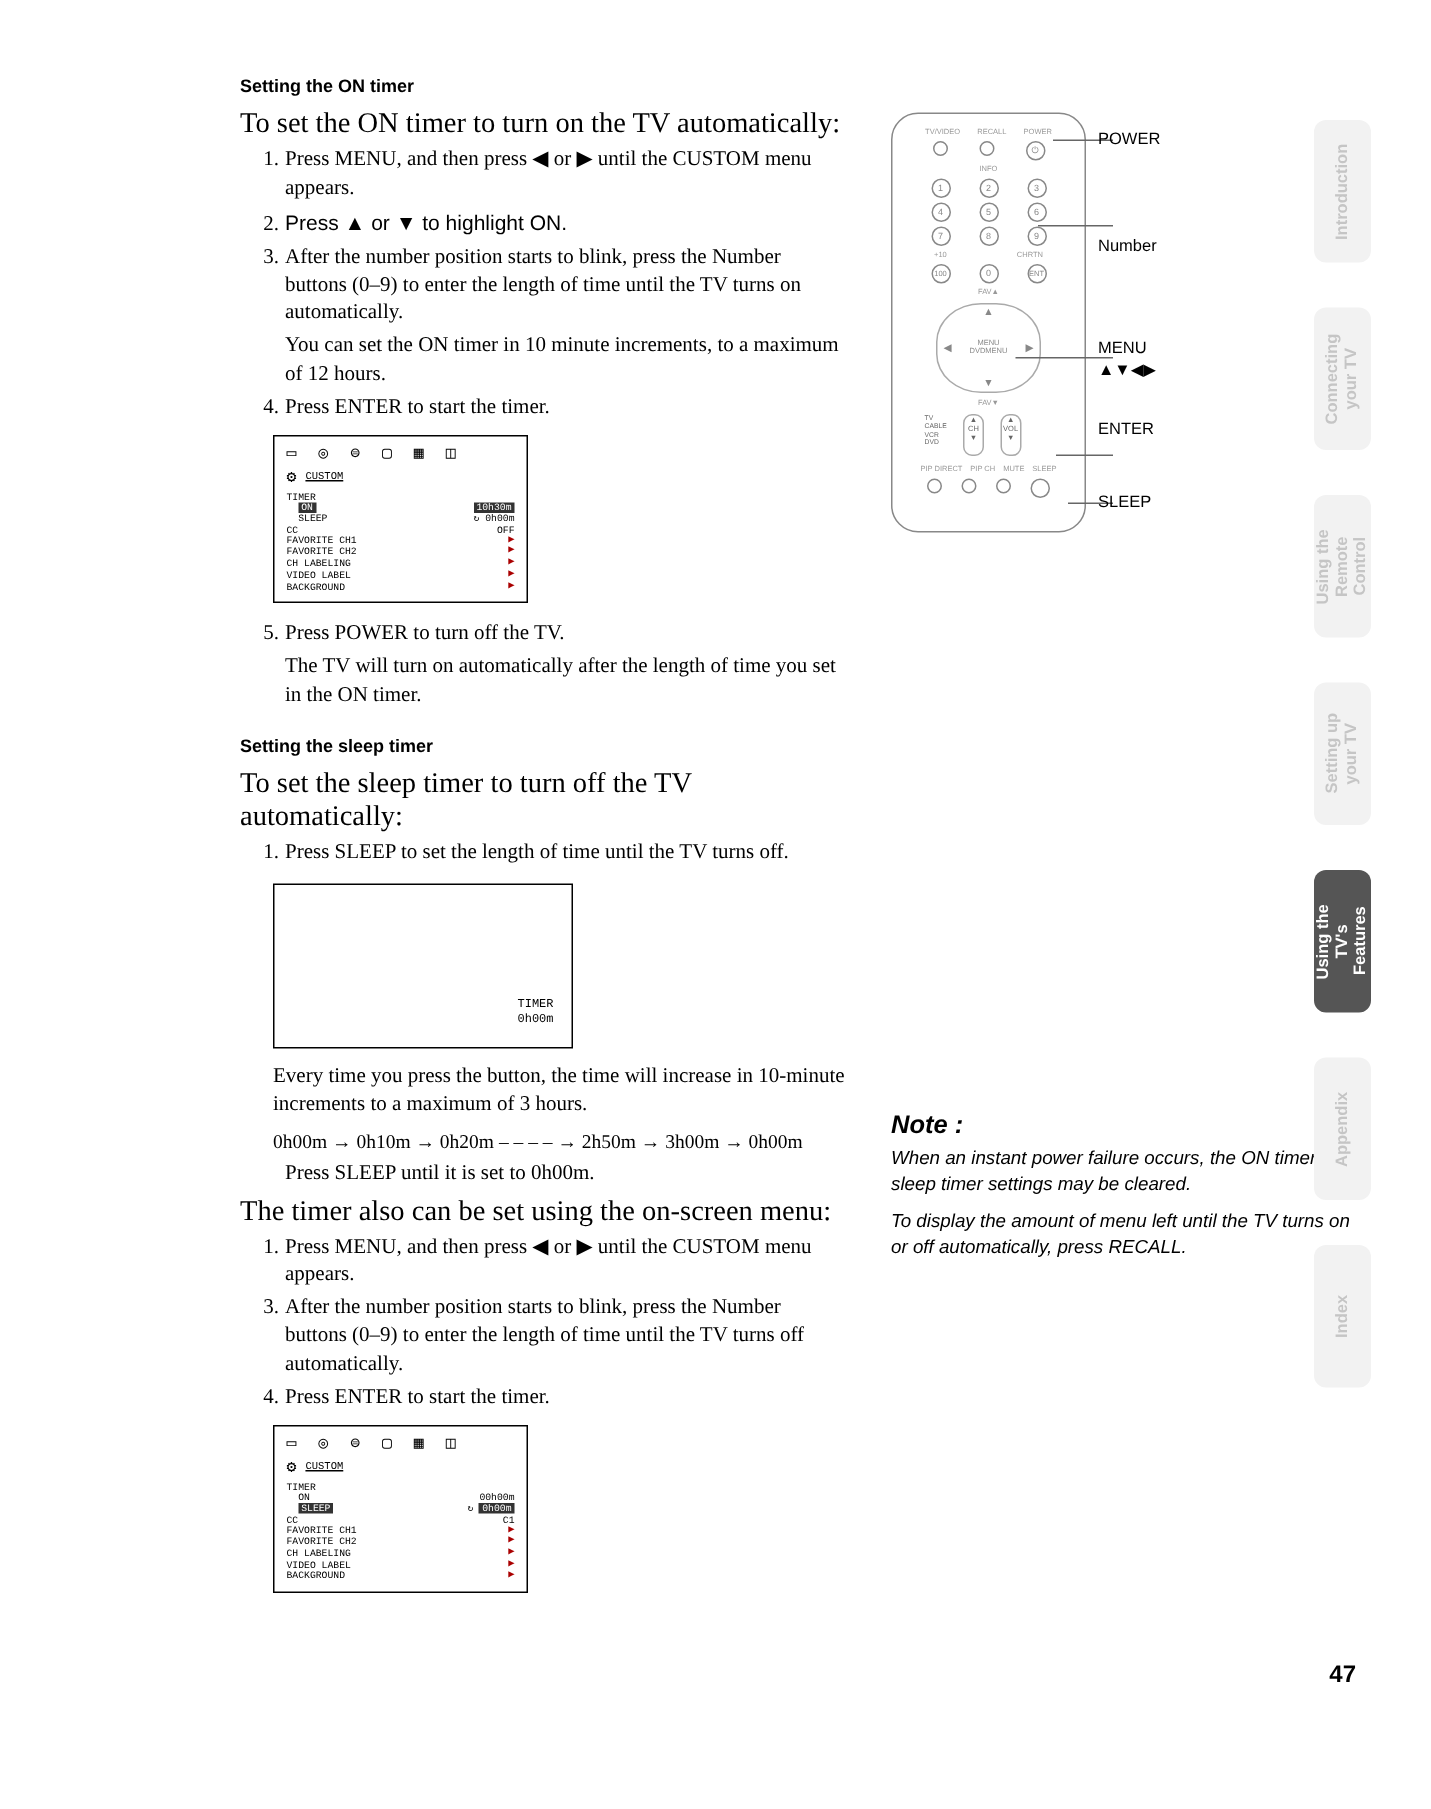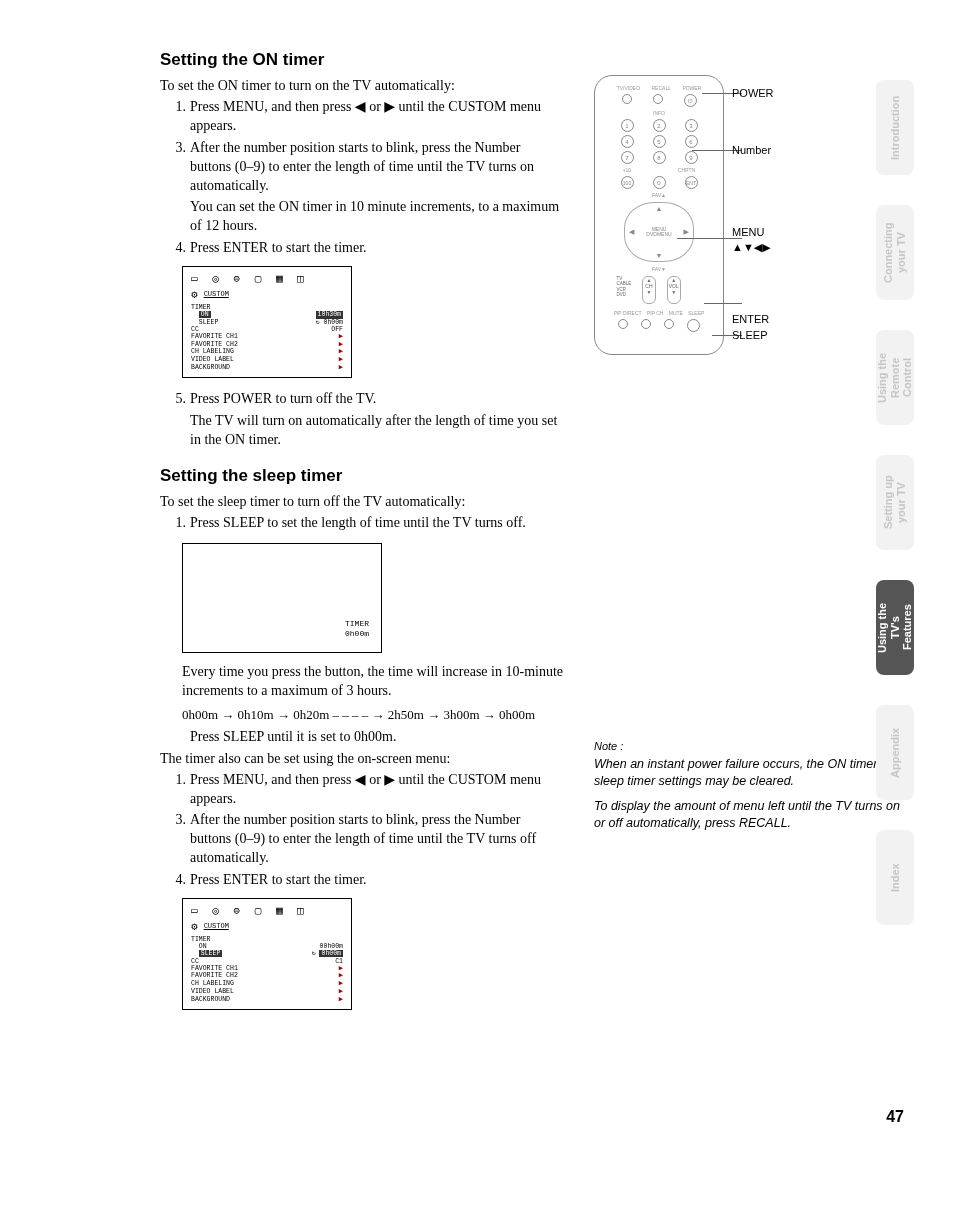--- a/index.html
+++ b/index.html
@@ -8,22 +8,22 @@
       width: 954px;
       height: 1206px;
       padding: 50px 40px 40px 160px;
       position: relative;
       color: #000;
       background: #fff;
     }
     .page-content { display: flex; gap: 30px; }
     .left-col { flex: 1; max-width: 420px; }
     .right-col { width: 320px; padding-top: 25px; }
-    h2 { font-family: Arial, sans-serif; font-weight: bold; font-size: 17px; margin-bottom: 8px; }
-    .intro { font-size: 14px; margin-bottom: 4px; }
+    h2 { font-family: Arial, sans-serif; font-weight: bold; font-size: 12px; margin-bottom: 8px; }
+    .intro { font-size: 19px; margin-bottom: 4px; }
     ol { list-style: none; padding-left: 22px; }
     ol li { font-size: 14px; line-height: 1.35; margin-bottom: 3px; text-indent: -18px; padding-left: 8px; }
     ol li .num { display: inline-block; width: 14px; text-align: right; margin-right: 4px; }
     .continuation { text-indent: 0; padding-left: 8px; }
     .osd-box {
       border: 1px solid #000;
       width: 170px;
       padding: 6px 8px;
       margin: 8px 0 12px 22px;
       font-family: 'Courier New', monospace;
@@ -46,21 +46,21 @@
       font-size: 8px;
       line-height: 1.3;
       display: flex;
       flex-direction: column;
       justify-content: flex-end;
       align-items: flex-end;
       padding: 12px;
     }
     .seq { font-size: 13px; margin: 6px 0 6px 22px; }
     .note-block { margin-top: 385px; font-family: Arial, sans-serif; }
-    .note-title { font-weight: normal; font-style: italic; font-size: 11px; margin-bottom: 4px; }
+    .note-title { font-weight: bold; font-style: italic; font-size: 17px; margin-bottom: 4px; }
     .note-text { font-style: italic; font-size: 12.5px; line-height: 1.35; margin-bottom: 8px; }
     .side-tabs {
       position: absolute;
       right: 40px;
       top: 80px;
       width: 38px;
       display: flex;
       flex-direction: column;
       gap: 30px;
     }
@@ -121,20 +121,21 @@
   </style>
 </head>
 <body>
 
 <div class="page-content">
   <div class="left-col">
     <h2>Setting the ON timer</h2>
     <p class="intro">To set the ON timer to turn on the TV automatically:</p>
     <ol>
       <li><span class="num">1.</span><span>Press MENU, and then press ◀ or ▶ until the CUSTOM menu appears.</span></li>
+      <li><span class="num">2.</span><span class="tri">Press ▲ or ▼ to highlight ON.</span></li>
       <li><span class="num">3.</span><span>After the number position starts to blink, press the Number buttons (0–9) to enter the length of time until the TV turns on automatically.</span></li>
       <li class="continuation"><span>You can set the ON timer in 10 minute increments, to a maximum of 12 hours.</span></li>
       <li><span class="num">4.</span><span>Press ENTER to start the timer.</span></li>
     </ol>
 
     <div class="osd-box">
       <div class="icons">▭ ◎ ⊜ ▢ ▦ ◫</div>
       <div class="gear-row">
           <span class="gear">⚙</span>
           <span class="title">CUSTOM</span>
@@ -308,26 +309,26 @@
             <span class="rbtn-sm"></span>
             <span class="rbtn-sm"></span>
             <span class="rbtn-sm"></span>
             <span class="rbtn"></span>
           </div>
       </div>
       <div class="remote-labels">
         <div class="rline" style="top:18px; left:-30px; width:40px;"></div>
         <div class="rlabel" style="top:13px;">POWER</div>
         <div class="rline" style="top:75px; left:-40px; width:50px;"></div>
-        <div class="rlabel" style="top:70px;">Number</div>
+        <div class="rlabel" style="top:84px;">Number</div>
         <div class="rline" style="top:163px; left:-55px; width:65px;"></div>
         <div class="rlabel" style="top:152px;">MENU</div>
         <div class="rlabel tri" style="top:167px;">▲▼◀▶</div>
         <div class="rline" style="top:228px; left:-28px; width:38px;"></div>
-        <div class="rlabel" style="top:239px;text-align:right;">ENTER</div>
+        <div class="rlabel" style="top:206px;text-align:right;">ENTER</div>
         <div class="rline" style="top:260px; left:-20px; width:30px;"></div>
         <div class="rlabel" style="top:255px;">SLEEP</div>
       </div>
     </div>
 
     <div class="note-block">
       <div class="note-title">Note :</div>
       <div class="note-text">When an instant power failure occurs, the ON timer and sleep timer settings may be cleared.</div>
       <div class="note-text">To display the amount of menu left until the TV turns on or off automatically, press RECALL.</div>
     </div>

